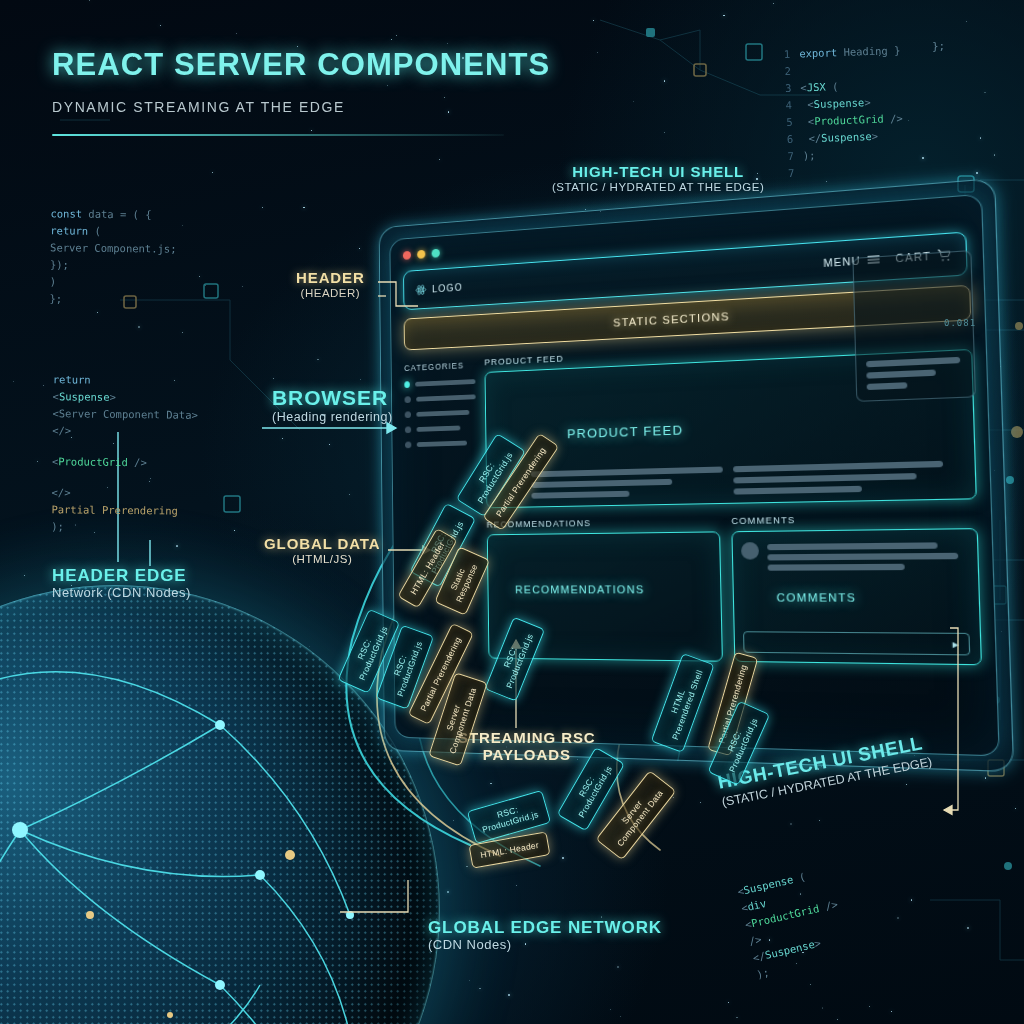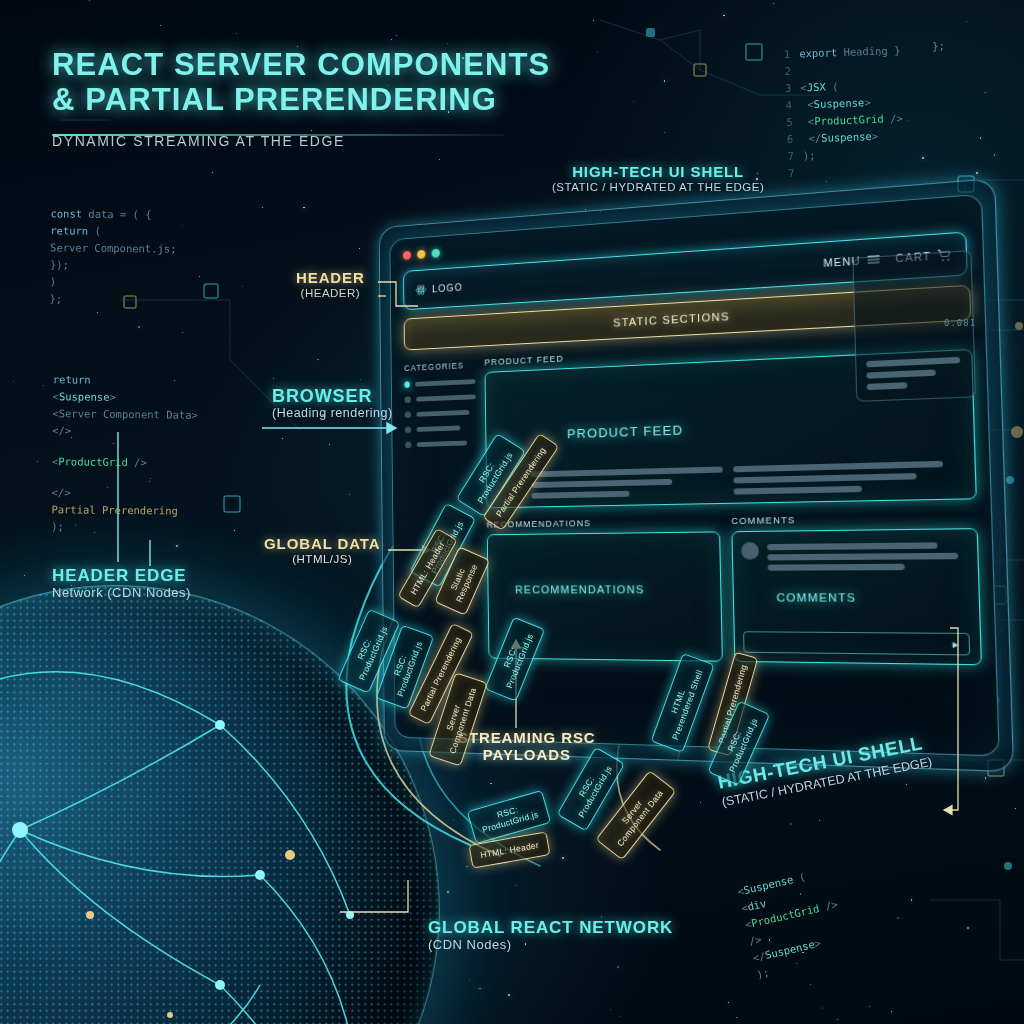--- a/index.html
+++ b/index.html
@@ -684,57 +684,56 @@
             <div class="pbar" style="width:74%"></div>
             <div class="pbar" style="width:44%"></div>
           </div>
         </div>
       </div>
     </div>
   </div>
 
   <div style="position:absolute;left:52px;top:48px;">
     <div style="font-size:31px;font-weight:bold;letter-spacing:1.1px;color:#7ff2ec;text-shadow:0 0 16px rgba(90,240,235,.85);line-height:1.12;">REACT SERVER COMPONENTS</div>
-    <div style="font-size:31px;font-weight:bold;letter-spacing:1.1px;color:#7ff2ec;text-shadow:0 0 16px rgba(90,240,235,.85);line-height:1.12;">&amp; PARTIAL PRERENDERING</div>
     <div class="hr-line" style="left:0;top:86px;width:452px;"></div>
     <div style="margin-top:16px;font-size:14px;letter-spacing:1.6px;color:#b9c9cf;">DYNAMIC STREAMING AT THE EDGE</div>
   </div>
 
   <div class="cl cyan" style="left:552px;top:164px;text-align:center;">
     <div class="t1">HIGH-TECH UI SHELL</div>
     <div class="t2">(STATIC / HYDRATED AT THE EDGE)</div>
   </div>
 
   <div class="cl gold" style="left:296px;top:270px;text-align:center;">
     <div class="t1">HEADER</div>
     <div class="t2" style="color:#d9d3c2;">(HEADER)</div>
   </div>
 
   <div class="cl cyan" style="left:272px;top:386px;">
-    <div class="t1" style="font-size:18px;">BROWSER</div>
+    <div class="t1" style="font-size:21px;">BROWSER</div>
     <div class="t2" style="font-size:12.5px;">(Heading rendering)</div>
   </div>
 
   <div class="cl gold" style="left:264px;top:536px;text-align:center;">
     <div class="t1">GLOBAL DATA</div>
     <div class="t2">(HTML/JS)</div>
   </div>
 
   <div class="cl cyan" style="left:52px;top:566px;">
     <div class="t1" style="font-size:17px;">HEADER EDGE</div>
     <div class="t2" style="font-size:13px;">Network (CDN Nodes)</div>
   </div>
 
   <div class="cl gold" style="left:458px;top:730px;text-align:center;">
     <div class="t1" style="color:#f6ecc8;">STREAMING RSC</div>
     <div class="t1" style="color:#f6ecc8;">PAYLOADS</div>
   </div>
 
   <div class="cl cyan" style="left:428px;top:918px;">
-    <div class="t1" style="font-size:17px;">GLOBAL REACT NETWORK</div>
+    <div class="t1" style="font-size:17px;">GLOBAL EDGE NETWORK</div>
     <div class="t2" style="font-size:13px;">(CDN Nodes)</div>
   </div>
 
   <div class="rot-label" style="left:716px;top:772px;transform:rotate(-11deg);">
     <div style="font-size:19px;font-weight:bold;letter-spacing:.6px;color:#6deaea;text-shadow:0 0 12px rgba(80,235,235,.8);white-space:nowrap;">HIGH-TECH UI SHELL</div>
     <div style="font-size:12.5px;color:#c2d5dc;white-space:nowrap;margin-top:2px;">(STATIC / HYDRATED AT THE EDGE)</div>
   </div>
 
   <svg width="1024" height="1024" style="position:absolute;inset:0;pointer-events:none;">
     <g stroke="#e7dcb5" stroke-width="1.3" fill="none">

